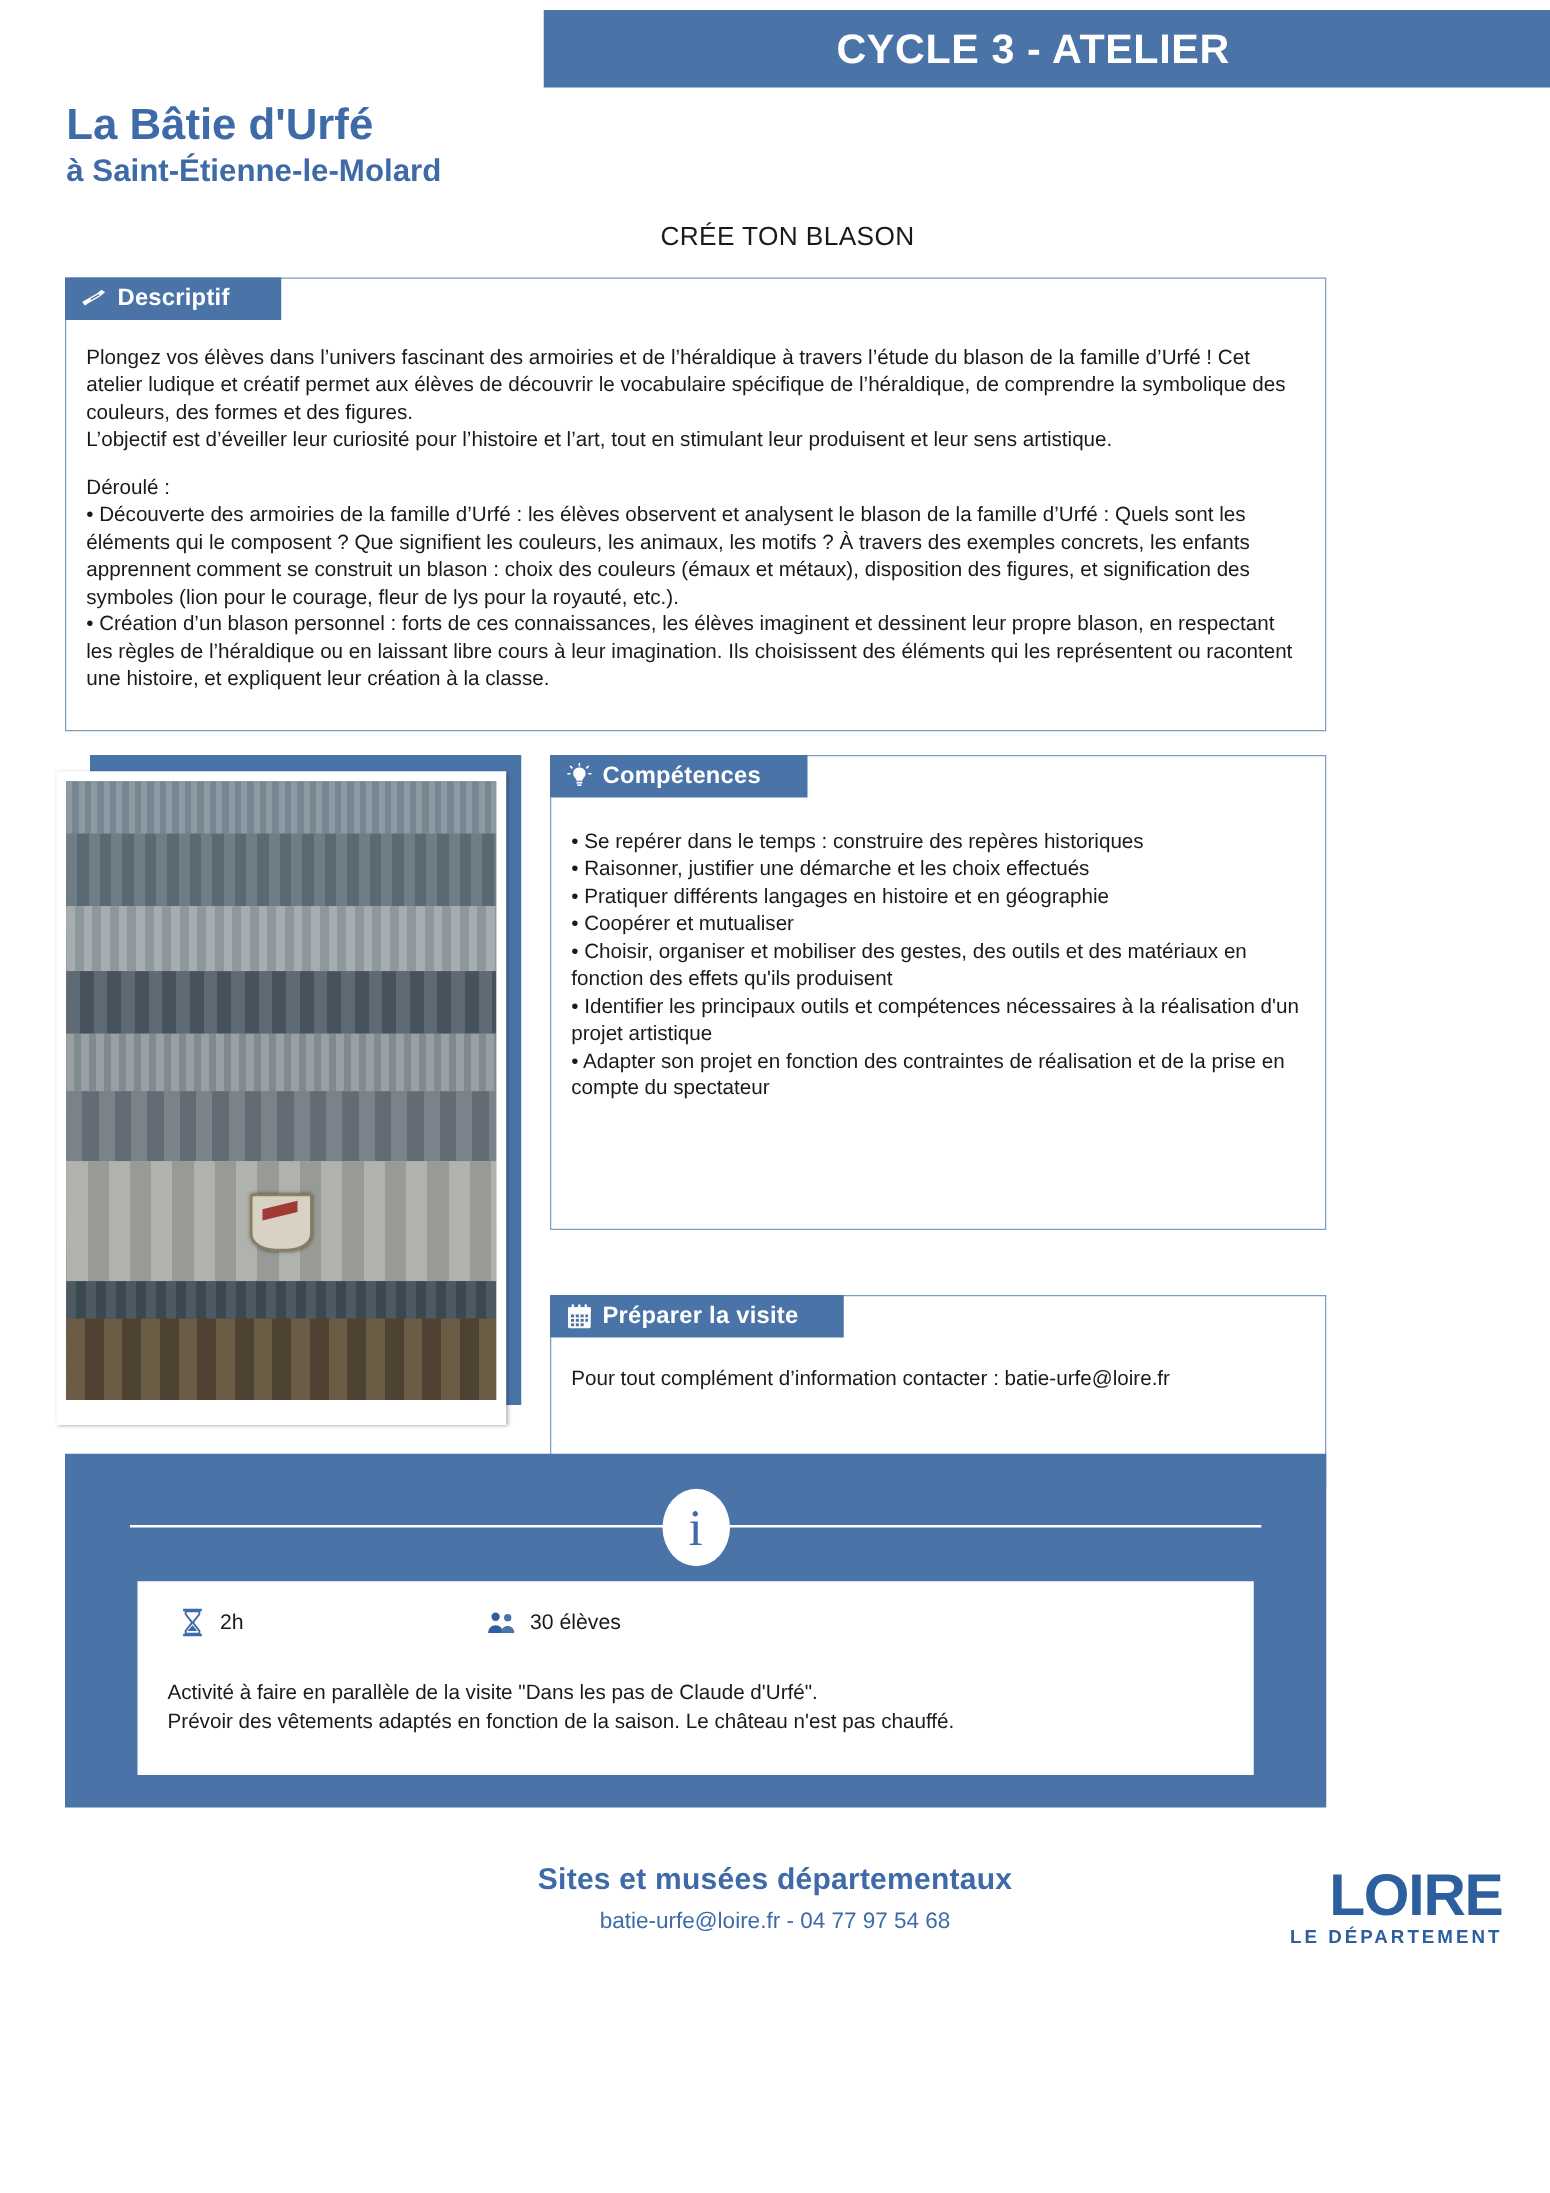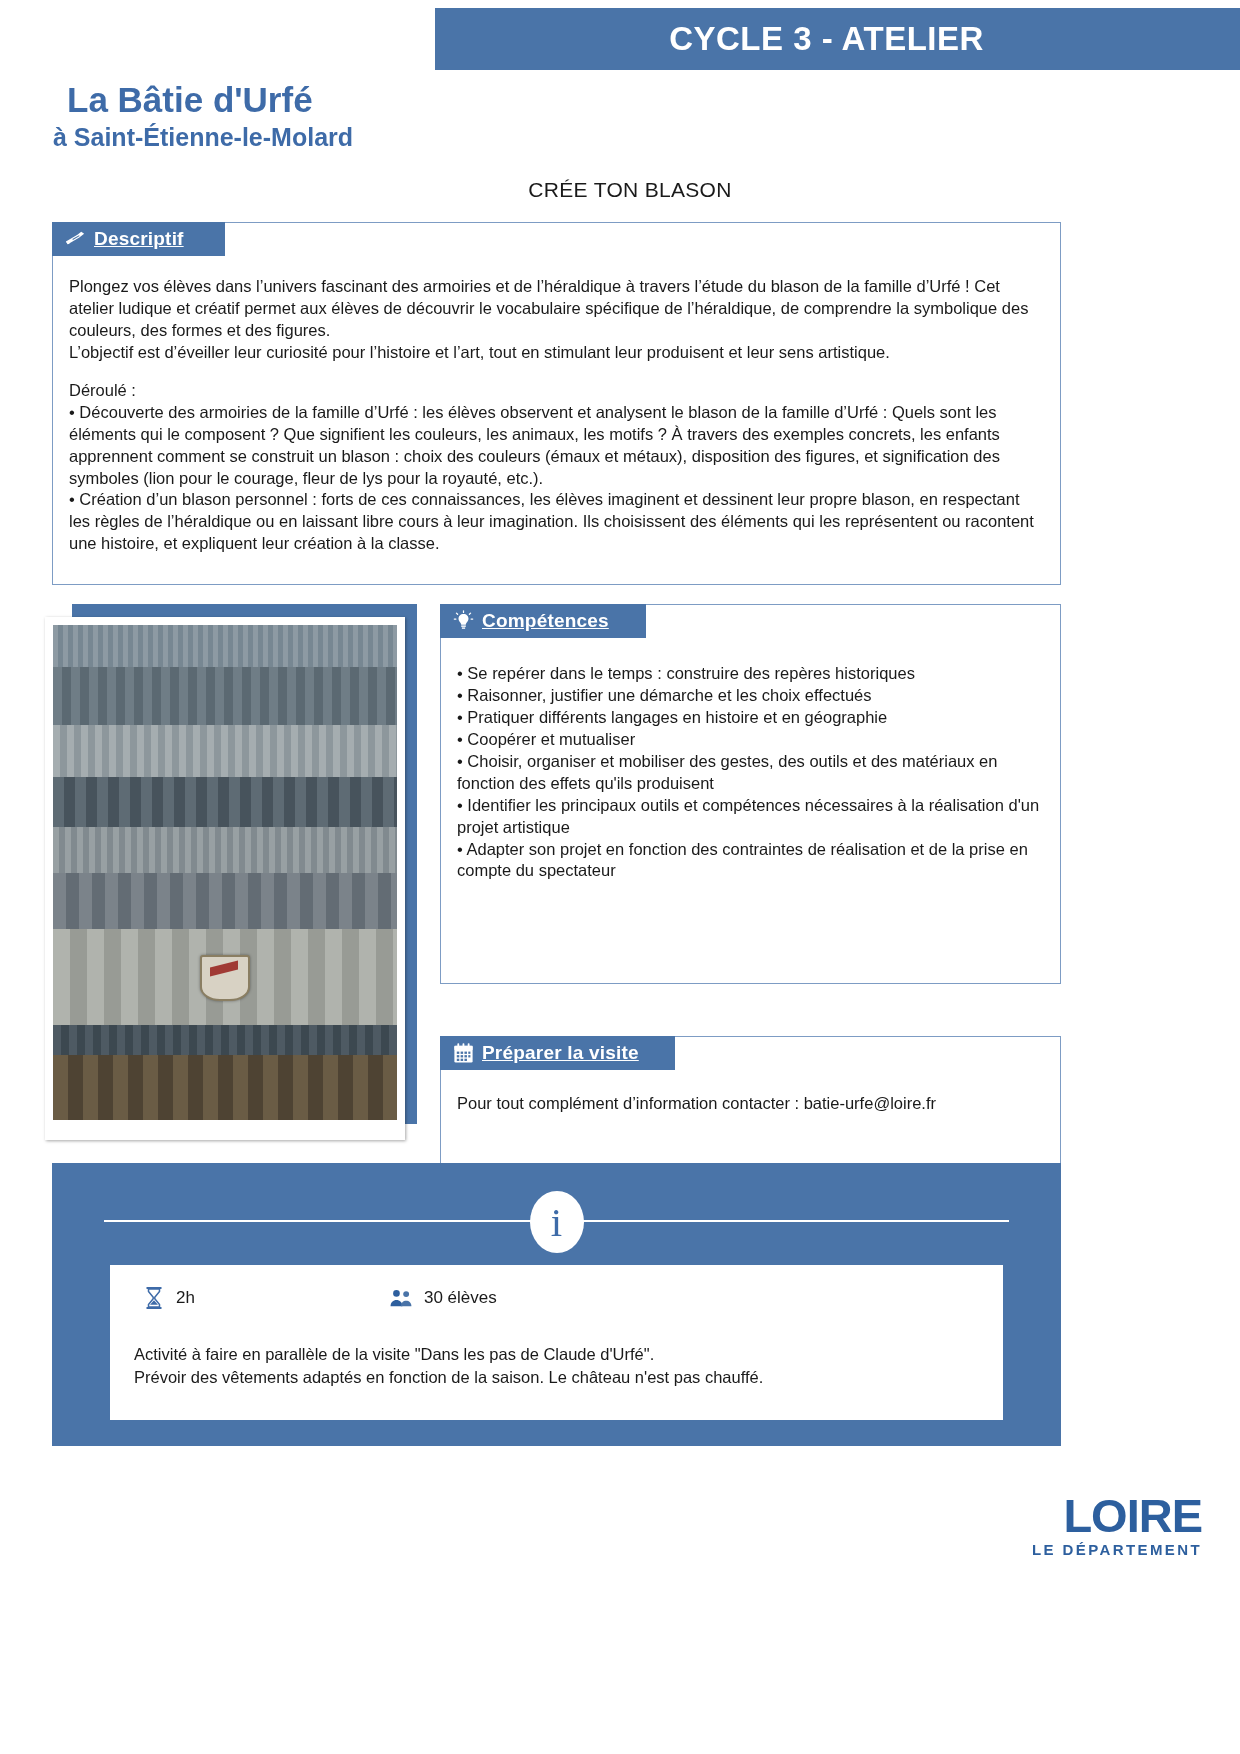--- a/index.html
+++ b/index.html
@@ -43,21 +43,20 @@
     left: 53px;
     top: 80px;
     width: 620px;
   }
   .site-title-main {
     color: #3e6ba8;
     font-size: 35px;
     font-weight: bold;
     line-height: 1.15;
     letter-spacing: 0px;
-    margin-left: 14px;
   }
   .site-title-sub {
     color: #3e6ba8;
     font-size: 25px;
     font-weight: bold;
     line-height: 1.2;
     margin-top: 2px;
   }
 
   .workshop-title {
@@ -89,21 +88,20 @@
     align-items: center;
     padding: 0 14px 0 12px;
     box-sizing: border-box;
   }
   .panel-tab-label {
     color: #ffffff;
     font-size: 19px;
     font-weight: bold;
     white-space: nowrap;
     letter-spacing: 0.2px;
-    text-decoration: underline;
   }
   .tab-icon {
     width: 23px;
     height: 23px;
     margin-right: 7px;
     display: inline-flex;
     align-items: center;
     justify-content: center;
     flex: 0 0 auto;
   }
@@ -486,17 +484,21 @@
       </div>
     </div>
     <div class="info-note">
       <div>Activité à faire en parallèle de la visite "Dans les pas de Claude d'Urfé".</div>
       <div>Prévoir des vêtements adaptés en fonction de la saison. Le château n'est pas chauffé.</div>
     </div>
   </div>
 </div>
 
 <div id="footer">
+  <div class="footer-center">
+    <div class="footer-title">Sites et musées départementaux</div>
+    <div class="footer-contact">batie-urfe@loire.fr - 04 77 97 54 68</div>
+  </div>
   <div class="footer-logo">
     <div class="logo-main">LOIRE</div>
     <div class="logo-sub">LE DÉPARTEMENT</div>
   </div>
 </div>
 
 </body></html>

